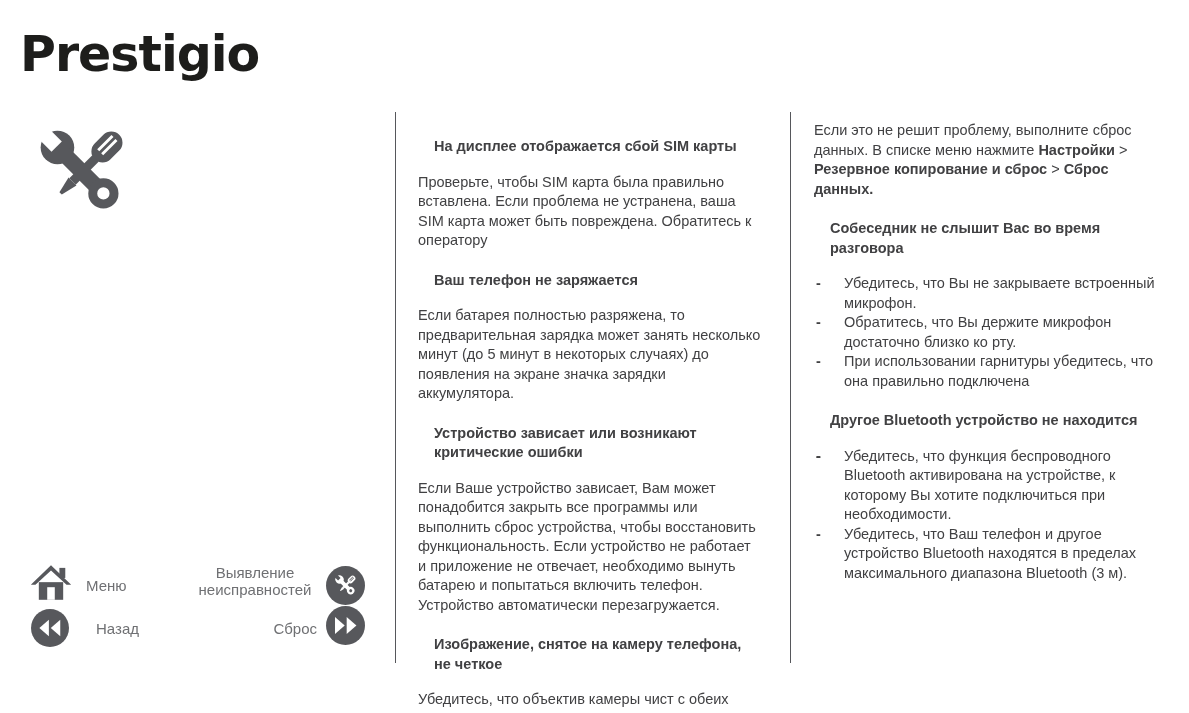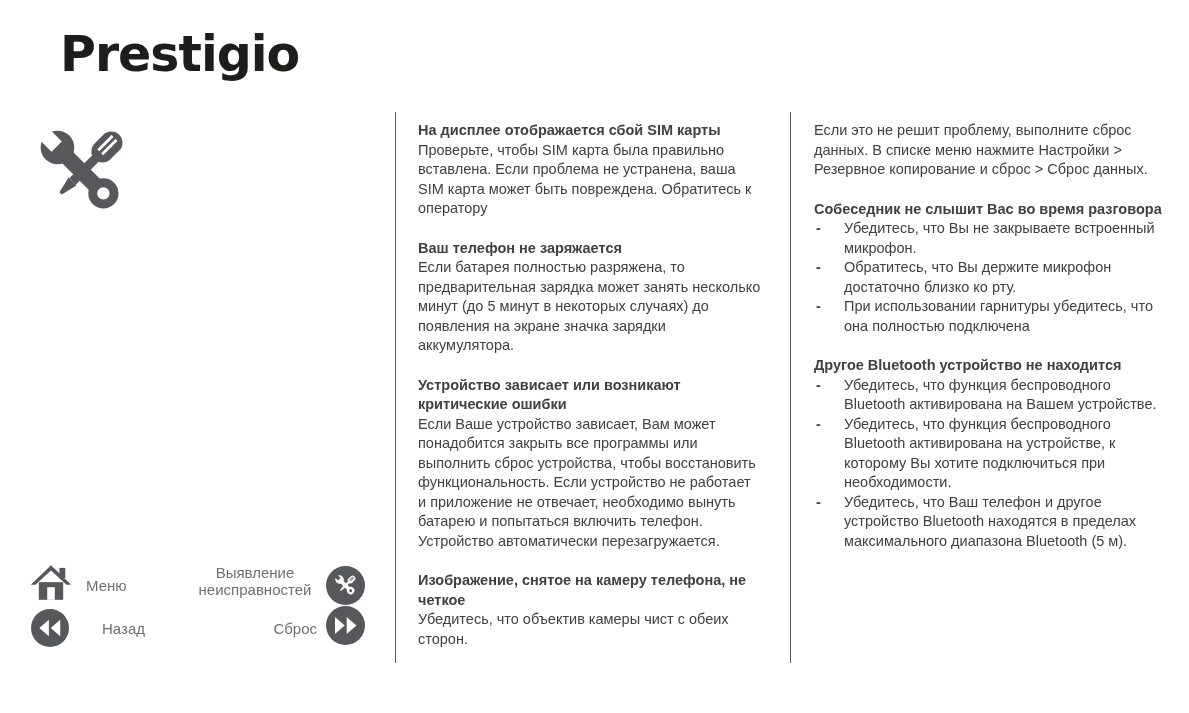--- a/index.html
+++ b/index.html
@@ -4,47 +4,47 @@
 <style>
   html,body{margin:0;padding:0;background:#e9e9e9;}
   .page{
     position:relative;width:1189px;height:713px;background:#ffffff;
     font-family:"Liberation Sans",sans-serif;color:#414143;overflow:hidden;
   }
   
   .logo{
     position:absolute;left:20px;top:30px;
     font-family:"DejaVu Sans",sans-serif;font-size:49px;font-weight:700;
-    letter-spacing:-1px;color:#1d1d1b;line-height:1;margin-left:40px;
+    letter-spacing:-1px;color:#1d1d1b;line-height:1;
   }
   
   .hero-tools{position:absolute;left:26px;top:110px;width:112px;height:124px;
     color:#57585c; --hole:#ffffff;}
   
   .divider{position:absolute;top:112px;width:1px;height:551px;background:#56575b;}
   .divider.d1{left:395px;}
   .divider.d2{left:790px;}
   
   .col{position:absolute;top:121px;font-size:14.5px;line-height:19.5px;color:#414143;}
   .col.middle{left:418px;width:344px;}
   .col.right{left:814px;width:352px;}
   .section{margin:0 0 20px 0;}
-  .section h3{margin:0;font-size:14.5px;line-height:19.5px;font-weight:700;color:#414143;}
+  .section h3{margin:16px;font-size:14.5px;line-height:19.5px;font-weight:700;color:#414143;}
   .section p{margin:0;}
-  .b{font-weight:400;}
+  .b{font-weight:700;}
   .bullets{margin:0;padding:0;list-style:none;}
   .bullets li{position:relative;padding-left:30px;margin:0;}
   .bullets .marker{position:absolute;left:2px;top:0;font-weight:700;}
   
   .navlabel{position:absolute;font-size:15px;line-height:17px;color:#6f7073;}
   .nav-icon{position:absolute;color:#57585c;--hole:#ffffff;}
   .nav-home{left:30px;top:562px;width:42px;height:42px;}
   .lbl-menu{left:86px;top:577px;}
   .nav-back{left:31px;top:609px;width:38px;height:38px;}
-  .lbl-back{left:102px;top:620px;}
+  .lbl-back{left:96px;top:620px;}
   .lbl-section{left:193px;top:564px;width:124px;text-align:center;}
   .nav-section{left:326px;top:566px;width:39px;height:39px;}
   .lbl-next{left:193px;top:620px;width:124px;text-align:right;}
   .nav-next{left:326px;top:606px;width:39px;height:39px;}
   .defs-holder{position:absolute;width:0;height:0;overflow:hidden;}
 </style>
 </head>
 <body>
 
 <div class="page">
@@ -103,30 +103,30 @@
   <div class="col right">
     <div class="section">
       <p><span>Если это не решит проблему, выполните сброс данных. В списке меню нажмите </span><span class="b">Настройки</span><span> &gt; </span><span class="b">Резервное копирование и сброс</span><span> &gt; </span><span class="b">Сброс данных.</span></p>
     </div>
 
     <div class="section">
       <h3>Собеседник не слышит Вас во время разговора</h3>
       <ul class="bullets">
         <li><span class="marker">-</span><span>Убедитесь, что Вы не закрываете встроенный микрофон.</span></li>
         <li><span class="marker">-</span><span>Обратитесь, что Вы держите микрофон достаточно близко ко рту.</span></li>
-        <li><span class="marker">-</span><span>При использовании гарнитуры убедитесь, что она полностью подключена</span></li>
+        <li><span class="marker">-</span><span>При использовании гарнитуры убедитесь, что она правильно подключена</span></li>
       </ul>
     </div>
 
     <div class="section">
       <h3>Другое  Bluetooth устройство не находится</h3>
       <ul class="bullets">
-        <li><span class="marker">-</span><span>Убедитесь, что функция беспроводного Bluetooth активирована на Вашем устройстве.</span></li>
+        <li><span class="marker">-</span></li>
         <li><span class="marker">-</span><span>Убедитесь, что функция беспроводного Bluetooth активирована на устройстве, к которому Вы хотите подключиться  при необходимости.</span></li>
-        <li><span class="marker">-</span><span>Убедитесь, что Ваш телефон и другое устройство Bluetooth находятся в пределах максимального диапазона Bluetooth (5 м).</span></li>
+        <li><span class="marker">-</span><span>Убедитесь, что Ваш телефон и другое устройство Bluetooth находятся в пределах максимального диапазона Bluetooth (3 м).</span></li>
       </ul>
     </div>
   </div>
 
   <svg class="nav-icon nav-home" viewBox="0 0 100 100">
     <polygon points="50,8 98,54 87,54 50,20 13,54 2,54" fill="currentColor"></polygon>
     <rect x="70" y="14" width="14" height="24" fill="currentColor"></rect>
     <rect x="21" y="48" width="58" height="42" fill="currentColor"></rect>
     <rect x="41" y="60" width="18" height="30" fill="var(--hole,#fff)"></rect>
   </svg>

